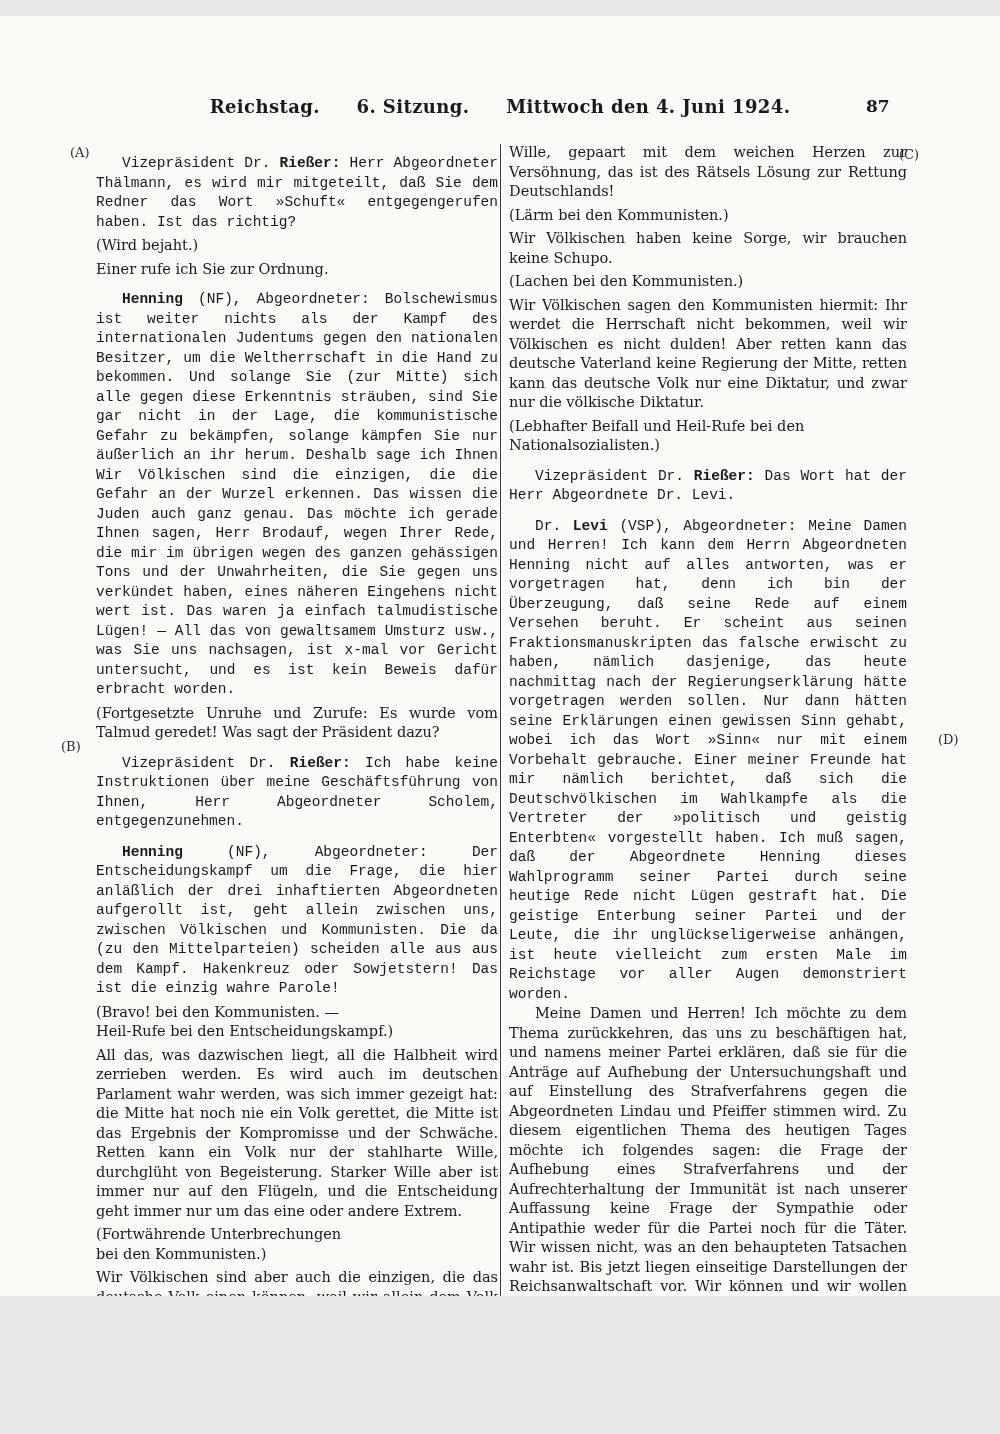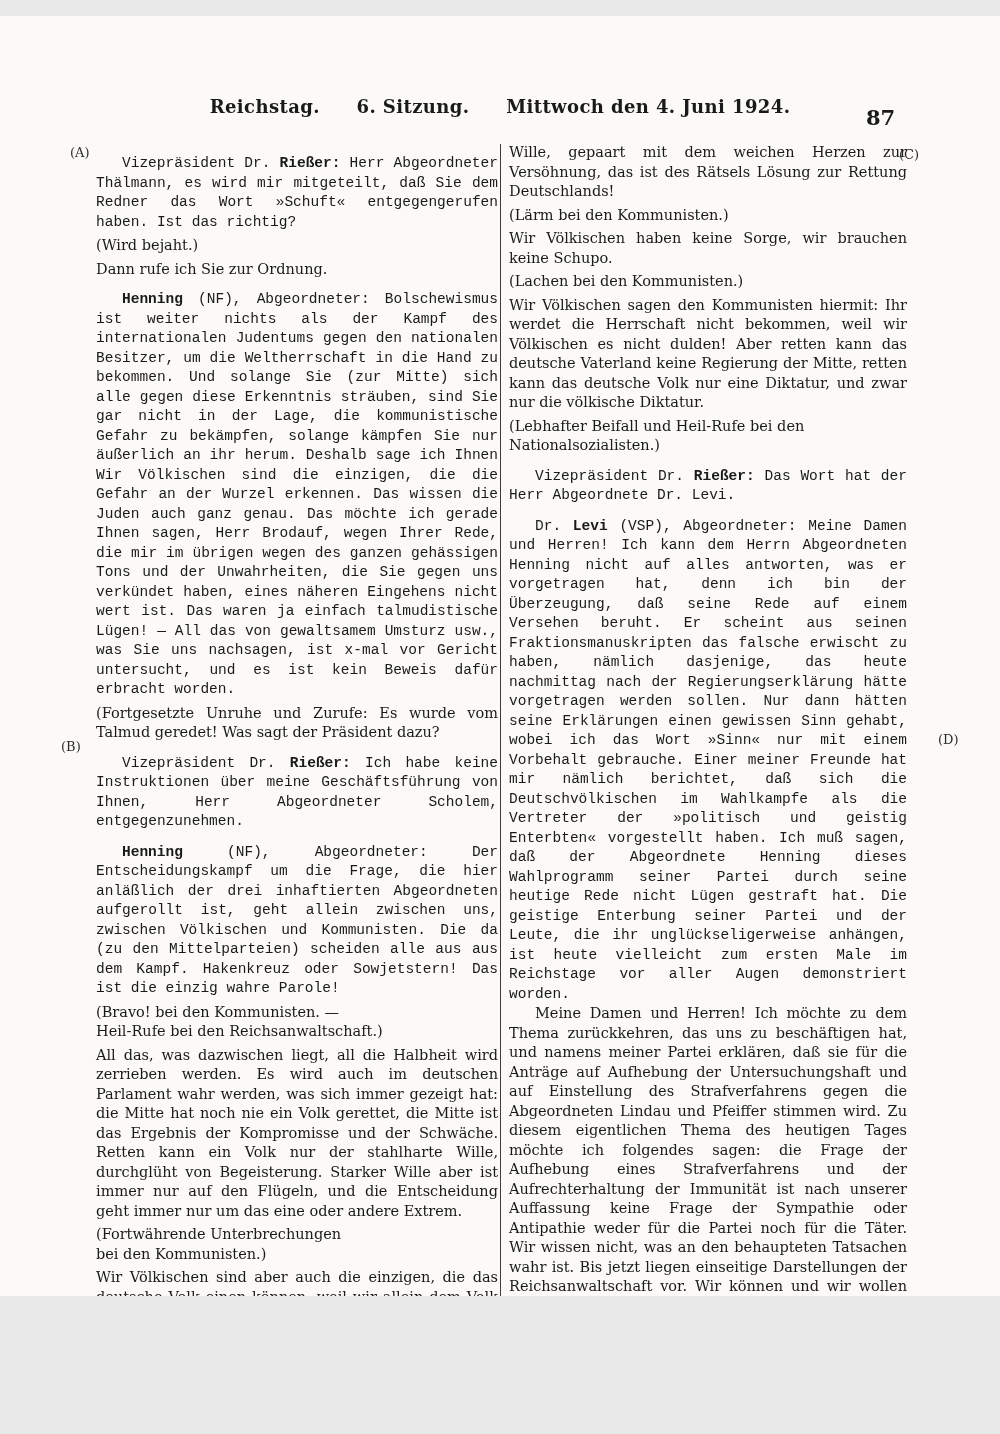--- a/index.html
+++ b/index.html
@@ -7,21 +7,21 @@
     position:relative;width:1000px;height:1280px;margin:16px auto;
     background:#fbfaf6;color:#1a1a1a;overflow:hidden;
     font-family:"DejaVu Serif","Liberation Serif",serif;
   }
   .header-center{
     position:absolute;top:80px;left:0;width:1000px;text-align:center;
     font-size:18px;font-weight:bold;letter-spacing:.4px;white-space:nowrap;
   }
   .header-center .hseg{margin:0 15px;}
   .page-num{
-    position:absolute;top:89px;left:866px;font-size:21px;font-weight:bold;
+    position:absolute;top:80px;left:866px;font-size:17px;font-weight:bold;
   }
   .divider{
     position:absolute;left:500px;top:128px;width:1px;height:1186px;background:#3c3c3c;
   }
   .col{
     position:absolute;top:127px;font-size:14.5px;line-height:19.5px;
     text-align:justify;hyphens:auto;-webkit-hyphens:auto;overflow-wrap:break-word;
   }
   .col-left{left:96px;width:402px;}
   .col-right{left:509px;width:398px;}
@@ -64,30 +64,30 @@
   <div class="mark mark-c">(C)</div>
   <div class="mark mark-d">(D)</div>
 
   <div class="divider"></div>
 
   <div class="col col-left">
       <div class="para indent speaker"><span>Vizepräsident Dr. </span><span class="b">Rießer:</span><span> Herr Abgeordneter Thälmann, es wird mir mitgeteilt, daß Sie dem Redner das Wort »Schuft« entgegengerufen haben. Ist das richtig?</span></div>
       <div class="stage">
         <div>(Wird bejaht.)</div>
       </div>
-      <div class="para"><span>Dann rufe ich Sie zur Ordnung.</span></div>
+      <div class="para"><span>Einer rufe ich Sie zur Ordnung.</span></div>
       <div class="para indent speaker"><span class="b">Henning</span><span> (NF), Abgeordneter: Bolschewismus ist weiter nichts als der Kampf des internationalen Judentums gegen den nationalen Besitzer, um die Weltherrschaft in die Hand zu bekommen. Und solange Sie (zur Mitte) sich alle gegen diese Erkenntnis sträuben, sind Sie gar nicht in der Lage, die kommunistische Gefahr zu bekämpfen, solange kämpfen Sie nur äußerlich an ihr herum. Deshalb sage ich Ihnen Wir Völkischen sind die einzigen, die die Gefahr an der Wurzel erkennen. Das wissen die Juden auch ganz genau. Das möchte ich gerade Ihnen sagen, Herr Brodauf, wegen Ihrer Rede, die mir im übrigen wegen des ganzen gehässigen Tons und der Unwahrheiten, die Sie gegen uns verkündet haben, eines näheren Eingehens nicht wert ist. Das waren ja einfach talmudistische Lügen! — All das von gewaltsamem Umsturz usw., was Sie uns nachsagen, ist x-mal vor Gericht untersucht, und es ist kein Beweis dafür erbracht worden.</span></div>
       <div class="stage">
         <div>(Fortgesetzte Unruhe und Zurufe: Es wurde vom Talmud geredet! Was sagt der Präsident dazu?</div>
       </div>
       <div class="para indent speaker"><span>Vizepräsident Dr. </span><span class="b">Rießer:</span><span> Ich habe keine Instruktionen über meine Geschäftsführung von Ihnen, Herr Abgeordneter Scholem, entgegenzunehmen.</span></div>
       <div class="para indent speaker"><span class="b">Henning</span><span> (NF), Abgeordneter: Der Entscheidungskampf um die Frage, die hier anläßlich der drei inhaftierten Abgeordneten aufgerollt ist, geht allein zwischen uns, zwischen Völkischen und Kommunisten. Die da (zu den Mittelparteien) scheiden alle aus aus dem Kampf. Hakenkreuz oder Sowjetstern! Das ist die einzig wahre Parole!</span></div>
       <div class="stage">
         <div>(Bravo! bei den Kommunisten. —</div>
-        <div>Heil-Rufe bei den Reichsanwaltschaft.)</div>
+        <div>Heil-Rufe bei den Entscheidungskampf.)</div>
       </div>
       <div class="para"><span>All das, was dazwischen liegt, all die Halbheit wird zerrieben werden. Es wird auch im deutschen Parlament wahr werden, was sich immer gezeigt hat: die Mitte hat noch nie ein Volk gerettet, die Mitte ist das Ergebnis der Kompromisse und der Schwäche. Retten kann ein Volk nur der stahlharte Wille, durchglüht von Begeisterung. Starker Wille aber ist immer nur auf den Flügeln, und die Entscheidung geht immer nur um das eine oder andere Extrem.</span></div>
       <div class="stage">
         <div>(Fortwährende Unterbrechungen</div>
         <div>bei den Kommunisten.)</div>
       </div>
       <div class="para"><span>Wir Völkischen sind aber auch die einzigen, die das deutsche Volk einen können, weil wir allein dem Volk ein Ideal geben. Mit der materialistischen Weltanschauung der Mittelparteien machen Sie niemals das deutsche Volk einig. Sie müssen ihm ein Ideal geben als Gegensatz zu dem, was an Zersetzung an ihm gesündigt worden ist. Und dieses Ideal kann nur in der völkischen Aussöhnung bestehen. Der stahlharte</span></div>
     </div>
   <div class="col col-right">
       <div class="para"><span>Wille, gepaart mit dem weichen Herzen zur Versöhnung, das ist des Rätsels Lösung zur Rettung Deutschlands!</span></div>

